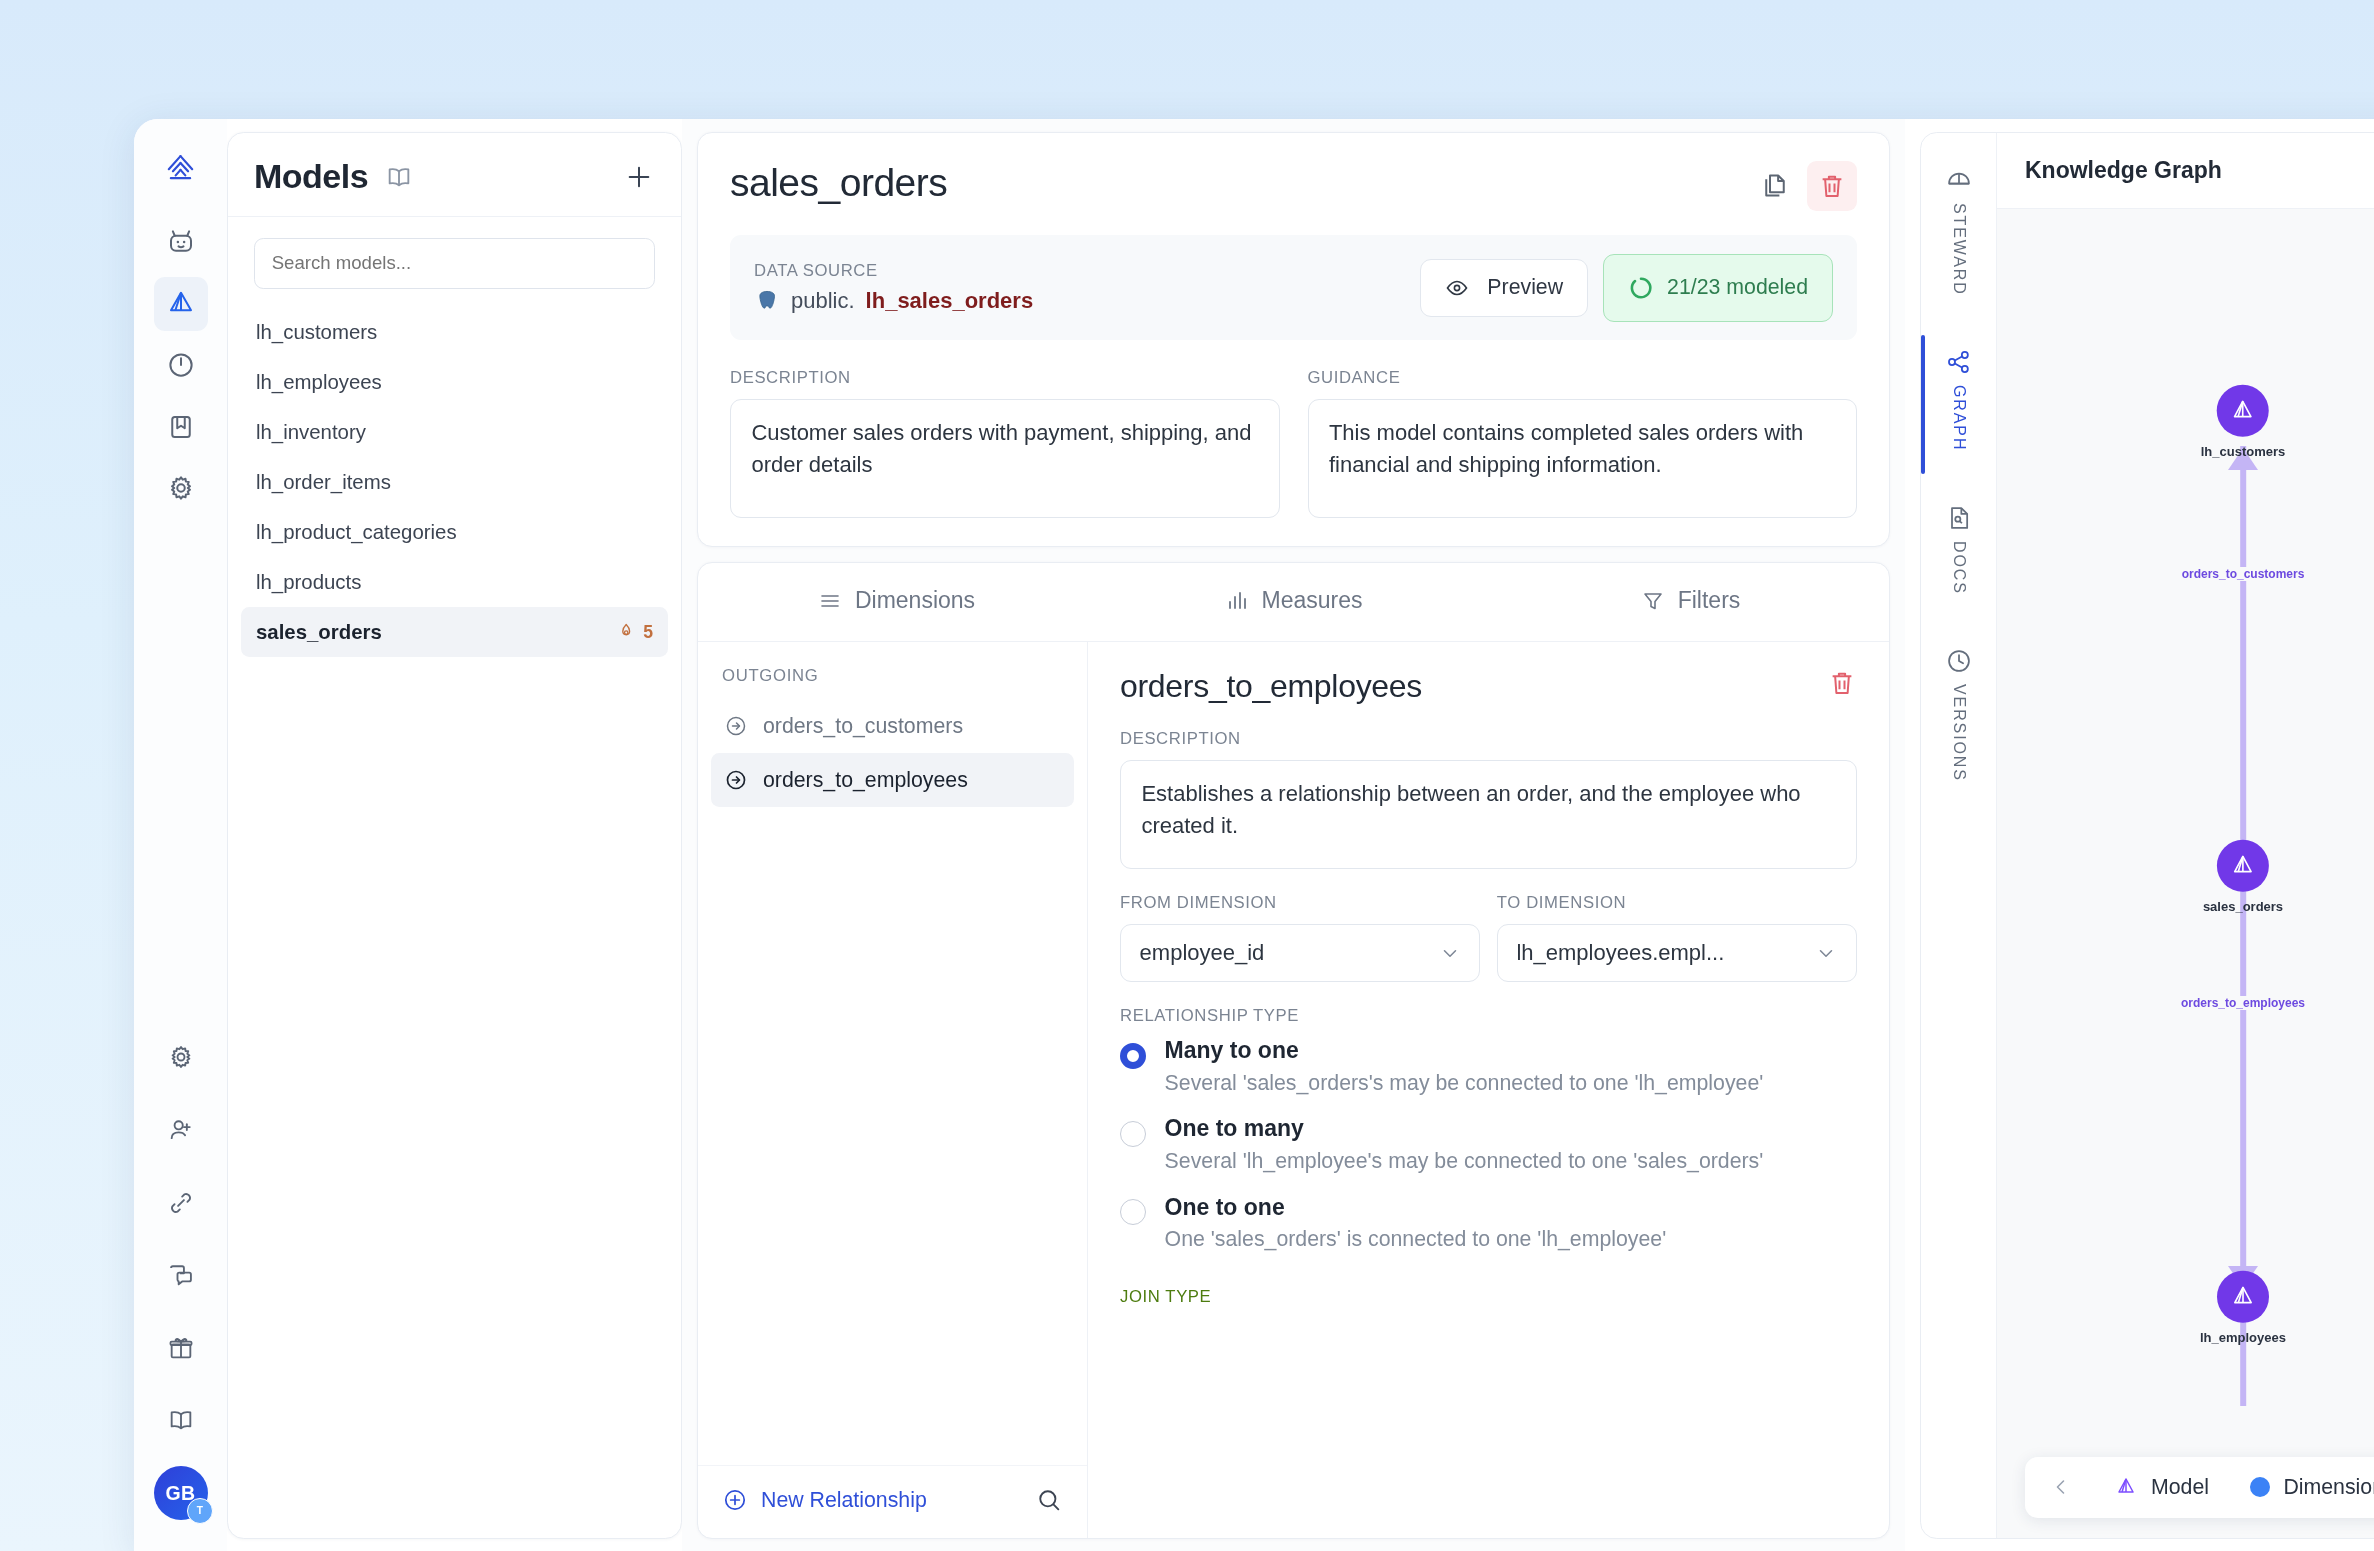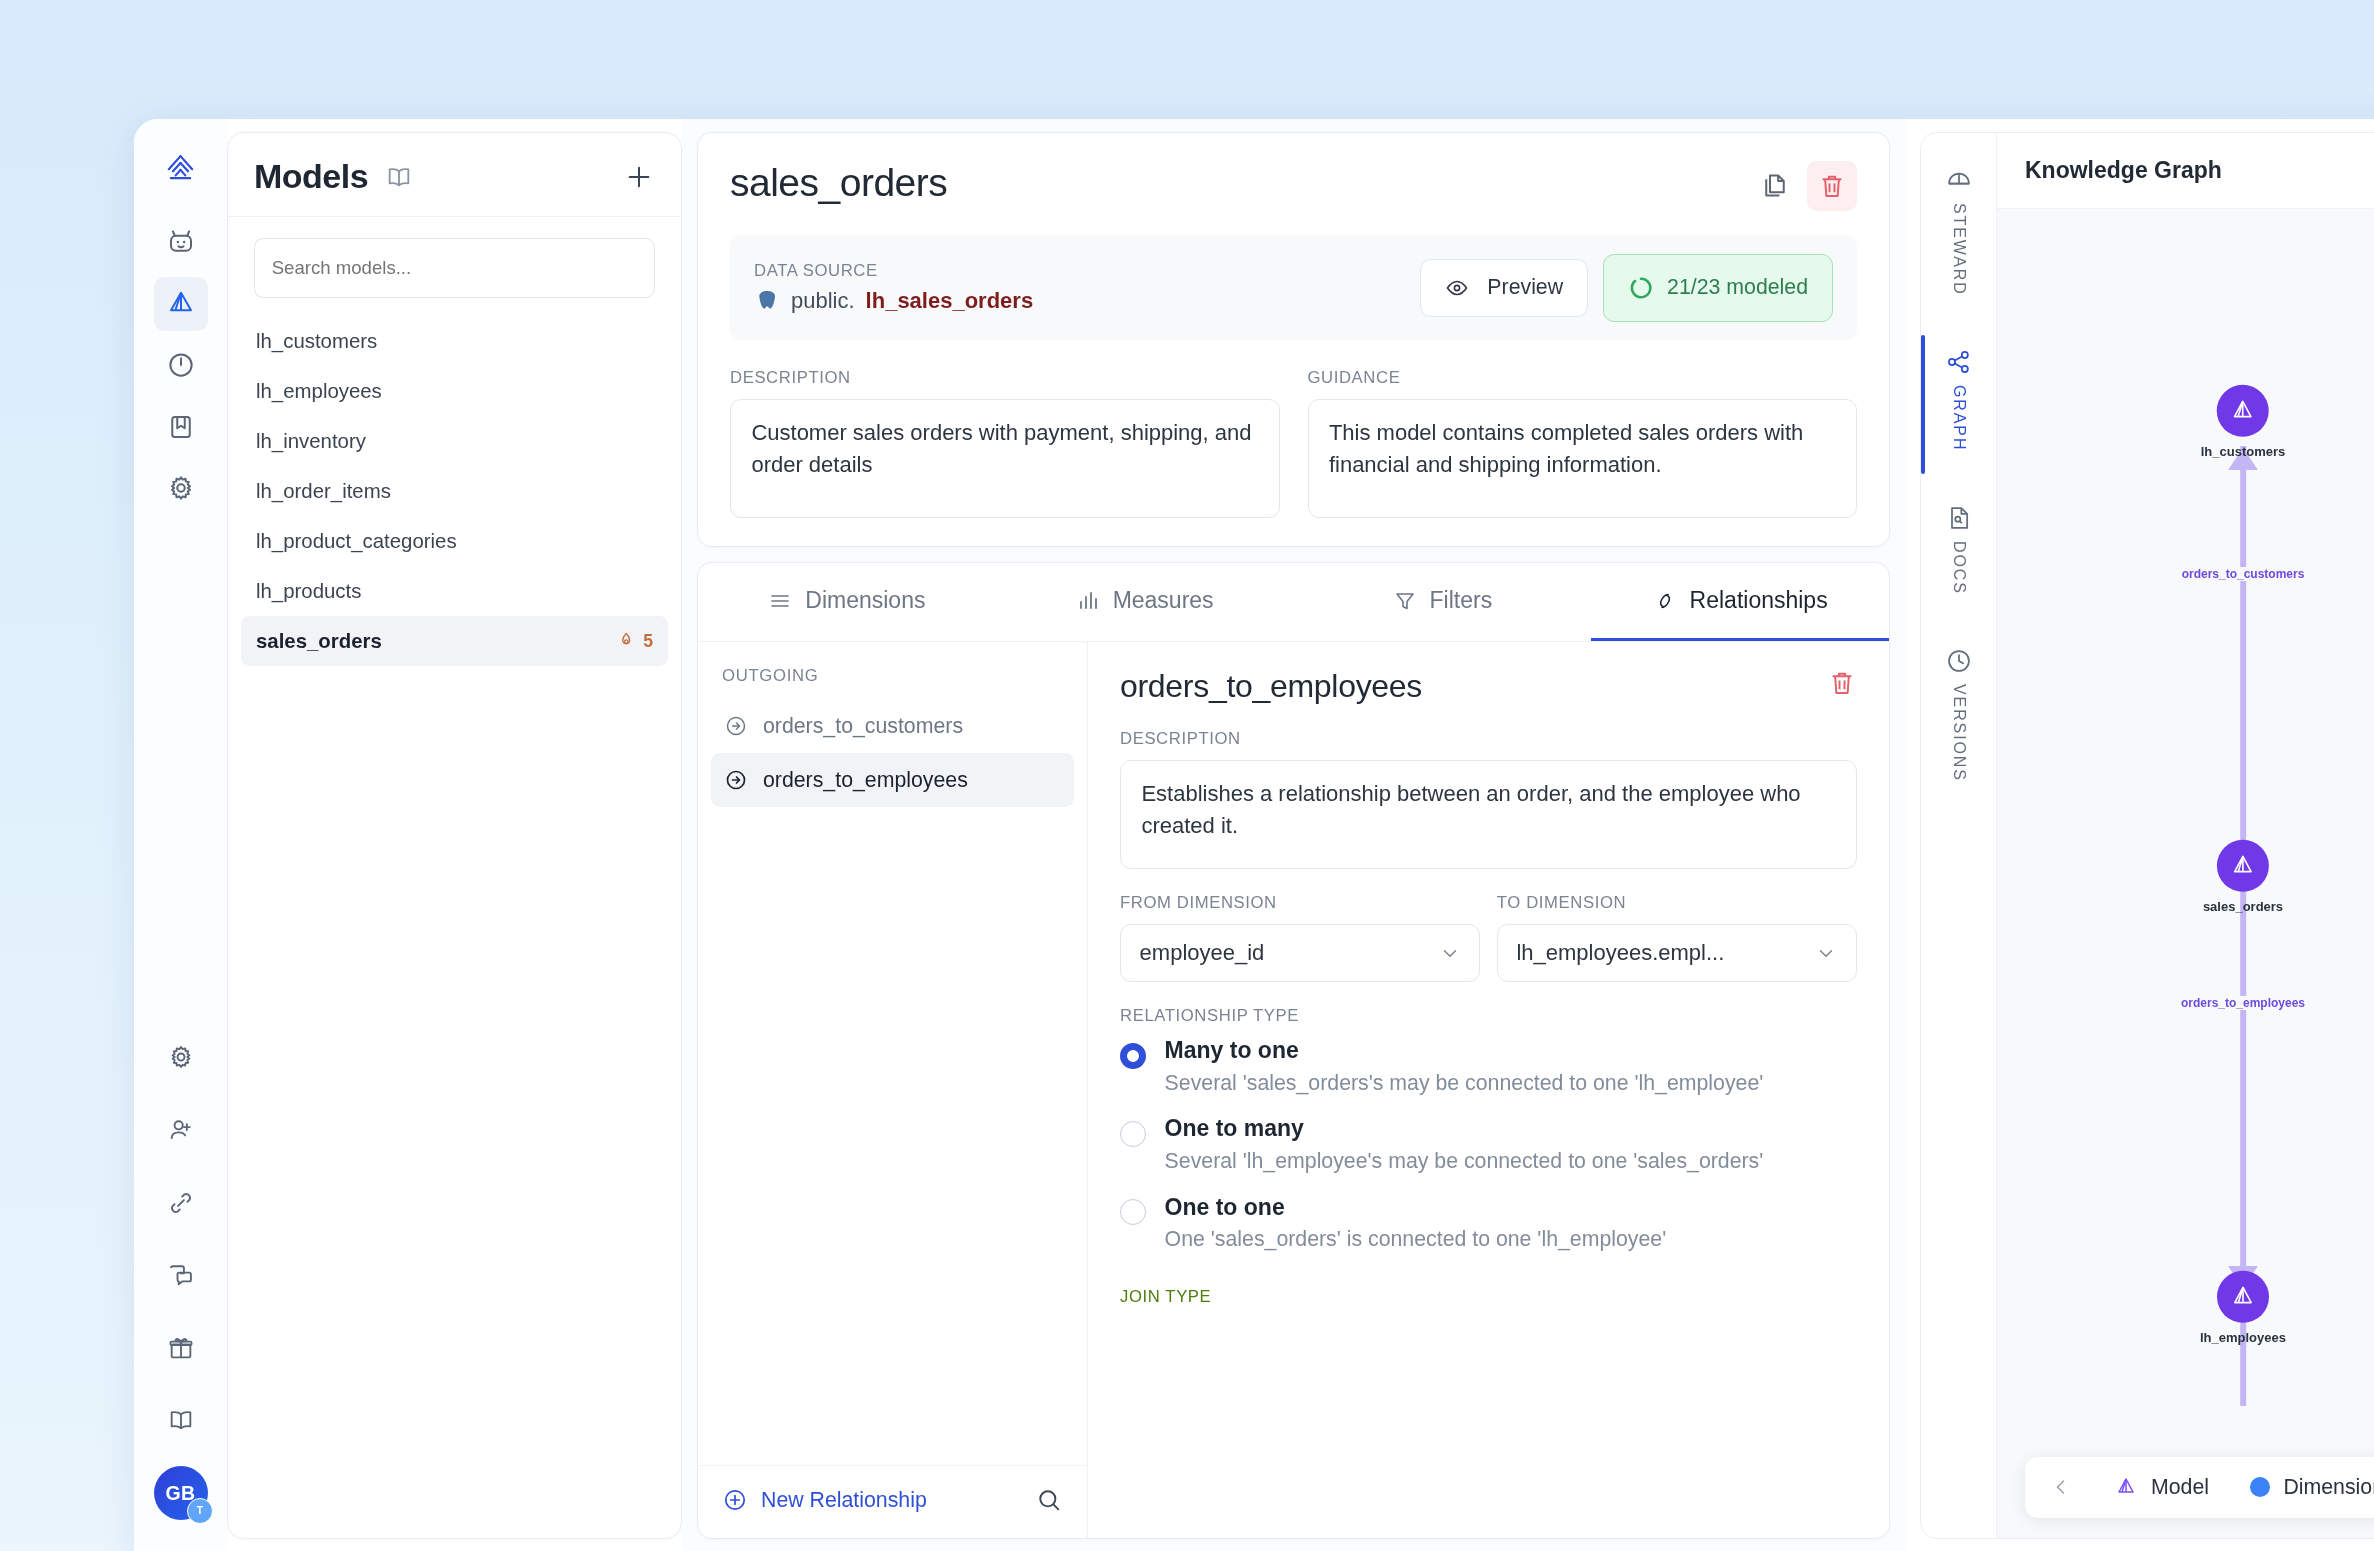--- a/index.html
+++ b/index.html
@@ -78,21 +78,21 @@
   .models-head {
     display: flex; align-items: center;
     padding: 24px 26px 20.4px 26px;
     border-bottom: 0.9px solid #eef1f6;
   }
   .models-title { font-size: 34px; font-weight: bold; color: #1f2733; letter-spacing: -0.5px; }
   .models-head .book { margin-left: 16.7px; color: #8b95a4; display:flex; }
   .models-head .plus { margin-left: auto; color: #3a4454; display:flex; }
   .search-wrap { padding: 20.4px 26px 9.3px 26px; }
   .search-input {
-    width: 100%; height: 60px;
+    width: 100%; height: 51px;
     border: 0.9px solid #dfe4ec; border-radius: 9.3px;
     padding: 0 16.7px; font-size: 18.6px; color: #9aa3b2;
     font-family: "Liberation Sans", sans-serif;
     background: #fff; outline: none;
   }
   .model-list { padding: 9.3px 13px; }
   .model-item {
     display: flex; align-items: center;
     height: 50px; padding: 0 15px;
     border-radius: 8.3px;
@@ -565,29 +565,20 @@
             <span>Measures</span>
           </div>
           <div class="tab">
             <span>
               <svg width="24" height="24" viewBox="0 0 24 24" fill="none" stroke="currentColor" stroke-width="1.6" stroke-linejoin="round">
                 <path d="M4 5 L20 5 L14 12.5 L14 19.5 L10 17.5 L10 12.5 Z"></path>
               </svg>
             </span>
             <span>Filters</span>
           </div>
-          <div class="tab active">
-            <span>
-              <svg width="24" height="24" viewBox="0 0 24 24" fill="none" stroke="currentColor" stroke-width="1.6" stroke-linecap="round">
-                <path d="M13.5 6 Q18 8 15.5 13 Q13 18 9 18.5"></path>
-                <path d="M10.5 18 Q6 16 8.5 11 Q11 6 15 5.5"></path>
-              </svg>
-            </span>
-            <span>Relationships</span>
-          </div>
         </div>
 
         <div class="tabs-body">
           <div class="rel-list">
             <div class="rel-list-head">OUTGOING</div>
             <div class="rel-items">
               <div class="rel-item">
                 <span>
                   <svg width="24" height="24" viewBox="0 0 24 24" fill="none" stroke="currentColor" stroke-width="1.5" stroke-linecap="round" stroke-linejoin="round">
                     <circle cx="12" cy="12" r="8.5"></circle>

